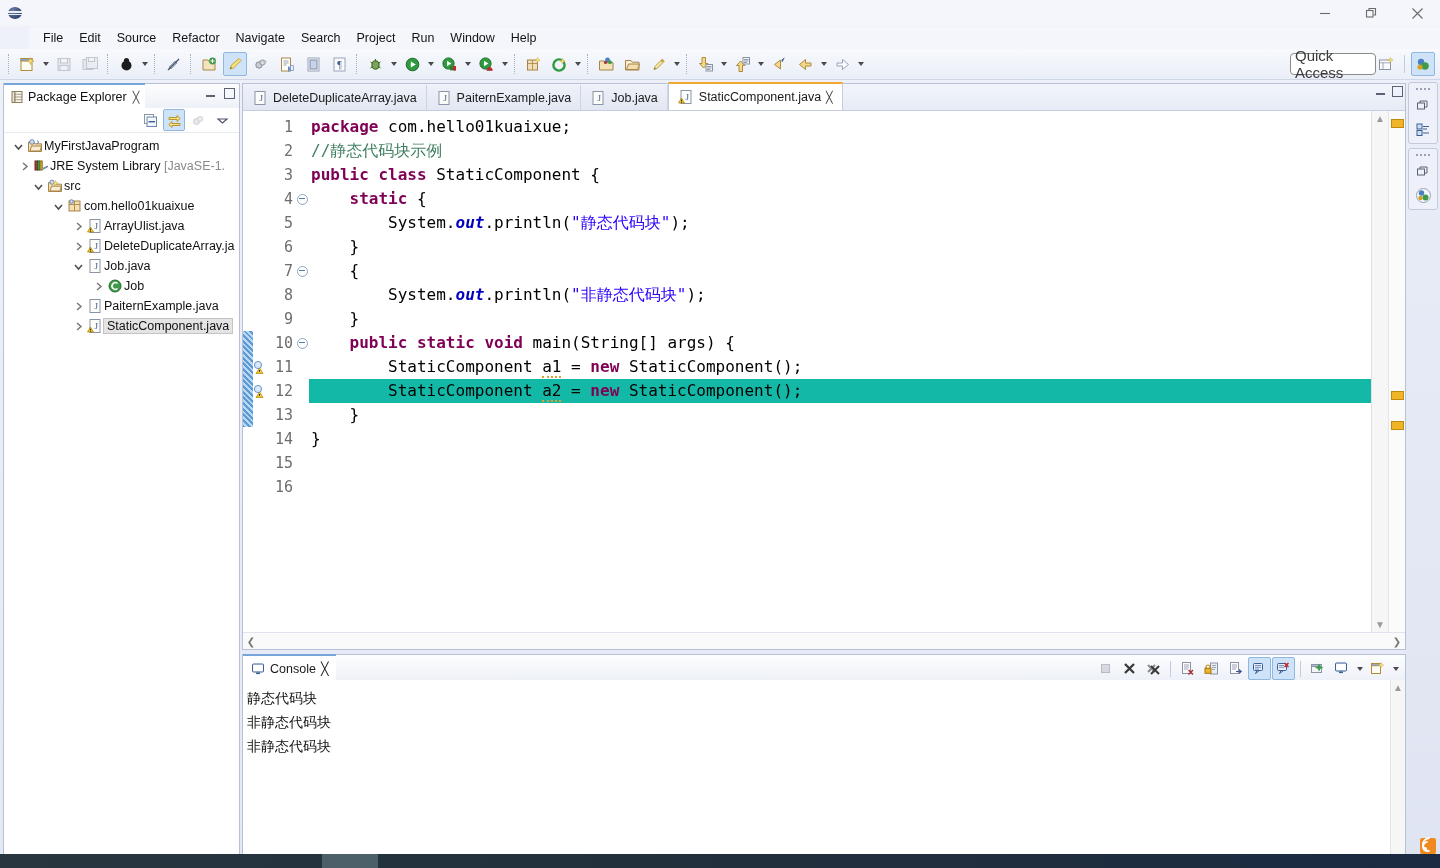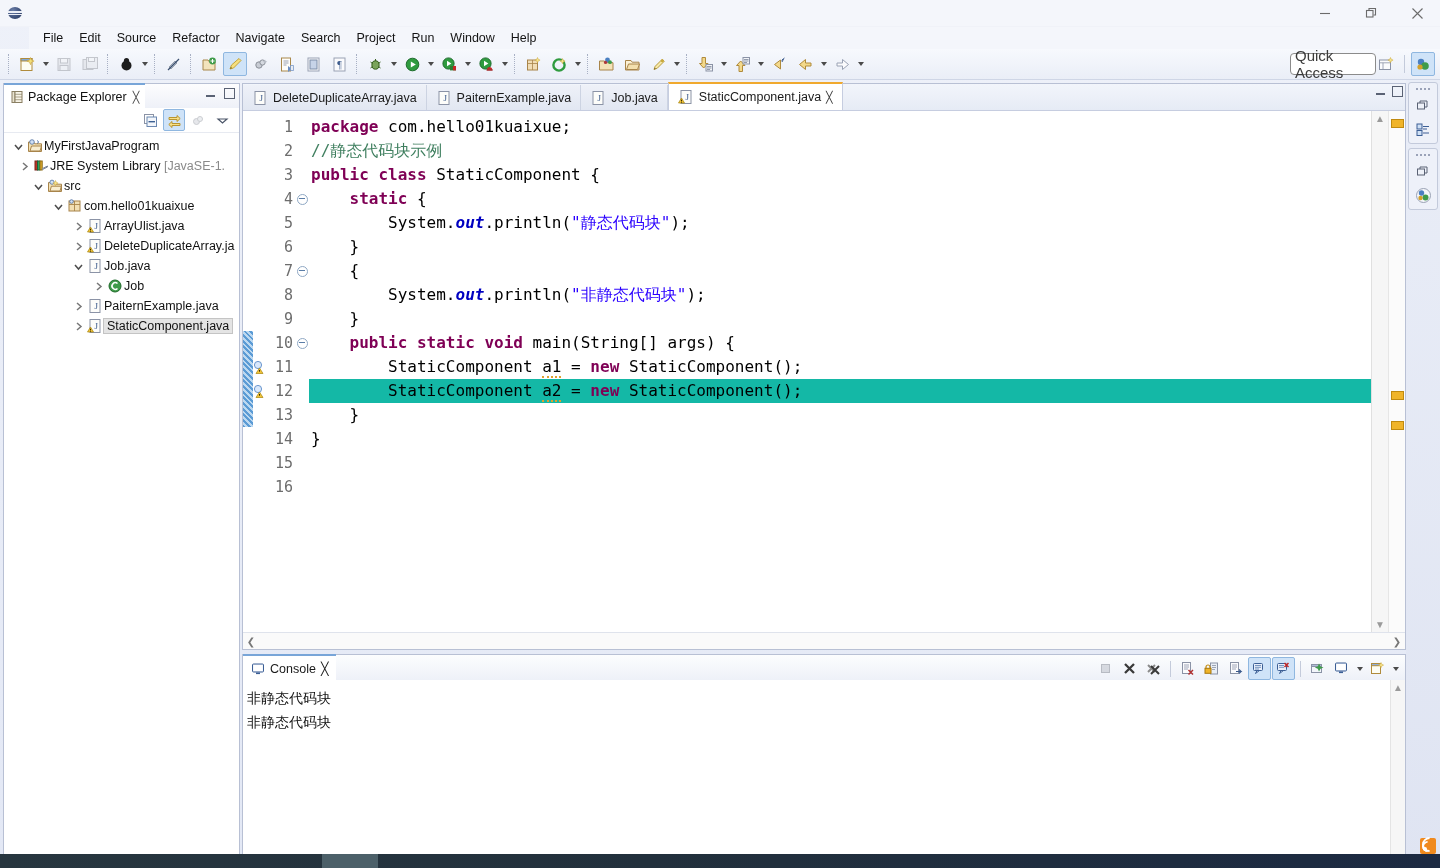--- a/index.html
+++ b/index.html
@@ -1133,20 +1133,21 @@
             </div>
             <div class="tb-arrow">
                 <i></i>
               </div>
           </div>
         </div>
 
 
         <div class="con-body">
           <div class="con-text">
+              <div>静态代码块</div>
               <div>非静态代码块</div>
               <div>非静态代码块</div>
             </div>
           <div class="con-vscroll">
             <span class="chev">▲</span>
             <span class="chev">▼</span>
           </div>
         </div>
 
         <div class="con-hscroll">

